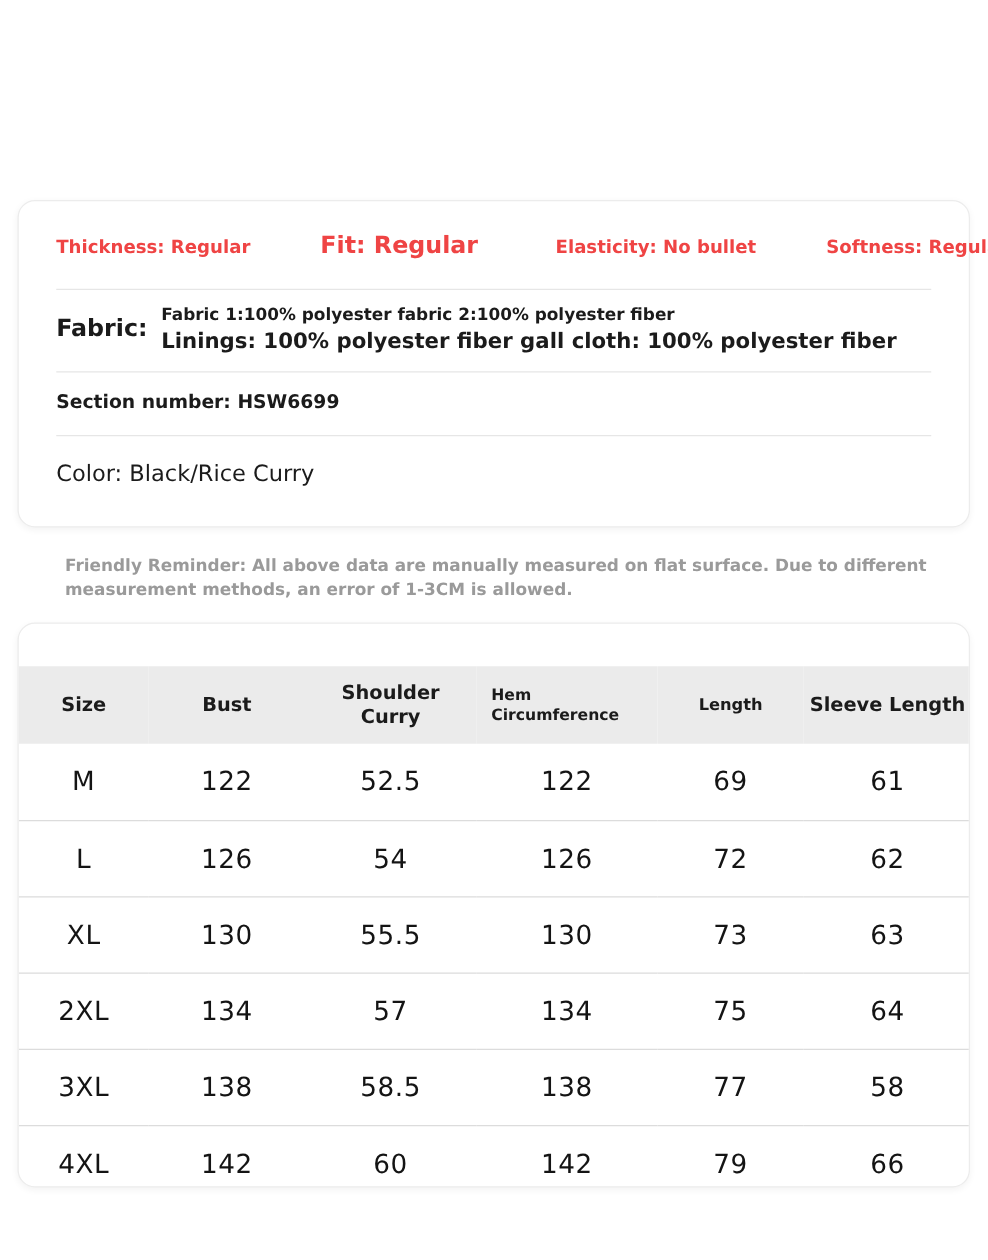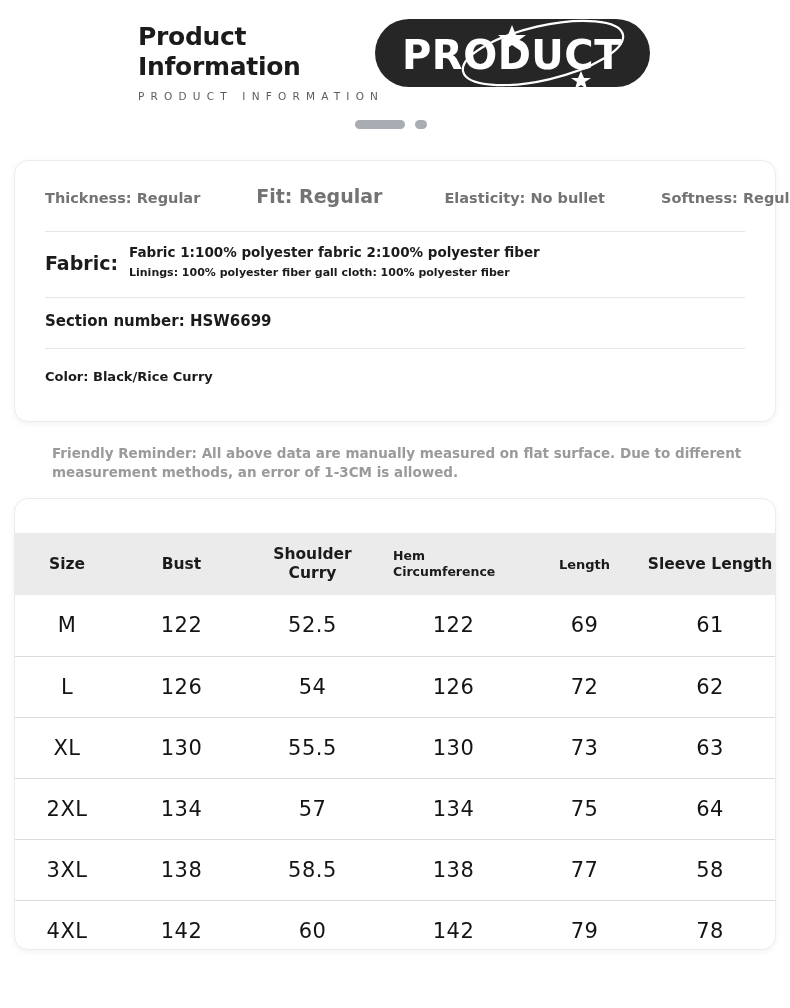--- a/index.html
+++ b/index.html
@@ -60,21 +60,21 @@
     box-shadow: 0 2px 6px rgba(0,0,0,0.05);
   }
 
   
   .spec-card { top: 160px; height: 262px; }
   .spec-top {
     display: flex; align-items: baseline;
     padding: 24px 30px 0 30px;
   }
   .spec-top .item {
-    font-weight: bold; color: #737373; white-space: nowrap;
+    font-weight: bold; color: #ef4444; white-space: nowrap;
   }
   .spec-top .it-thickness { font-size: 14.5px; }
   .spec-top .it-fit { font-size: 19px; margin-left: 56px; }
   .spec-top .it-elasticity { font-size: 14.5px; margin-left: 62px; }
   .spec-top .it-softness { font-size: 14.5px; margin-left: 56px; }
 
   .divider { height: 1px; background: #e6e6e6; margin: 0 30px; }
   .d1 { margin-top: 24px; }
   .d2 { margin-top: 14px; }
   .d3 { margin-top: 18px; }
@@ -82,30 +82,30 @@
   .fabric-row {
     display: flex; align-items: center;
     padding: 10px 30px 0 30px;
   }
   .fabric-label {
     font-size: 19px; font-weight: bold; color: #1b1b1b;
     width: 84px; flex: none;
   }
   .fabric-lines { flex: 1; }
   .fab-l1 { font-size: 13.5px; font-weight: bold; color: #1b1b1b; line-height: 21px; }
-  .fab-l2 { font-size: 11px; font-weight: bold; color: #1b1b1b; line-height: 20px; }
+  .fab-l2 { font-size: 17px; font-weight: bold; color: #1b1b1b; line-height: 20px; }
   .fab-l3 { font-size: 9.5px; font-weight: bold; color: #1b1b1b; line-height: 20px; }
 
   .section-row {
     padding: 14px 30px 0 30px;
     font-size: 15px; font-weight: bold; color: #1b1b1b;
   }
   .color-row {
     padding: 20px 30px 0 30px;
-    font-size: 13px; font-weight: bold; color: #1b1b1b;
+    font-size: 18px; font-weight: normal; color: #1b1b1b;
   }
 
   
   .reminder {
     position: absolute; left: 52px; top: 444px; width: 700px;
     font-size: 13.5px; font-weight: bold; line-height: 19px;
     color: #9a9a9a;
   }
 
   
@@ -131,41 +131,20 @@
   }
   .tbl tbody tr + tr td { border-top: 1px solid #dcdcdc; }
   .tbl tbody tr td { position: relative; }
   .tbl tbody tr td:first-child { padding-left: 0; }
 </style>
 </head>
 <body>
 
 <div class="page">
 
-  <div class="header">
-    <div class="title-block">
-      <div class="title-line">Product</div>
-      <div class="title-line">Information</div>
-      <div class="subtitle">PRODUCT INFORMATION</div>
-    </div>
-
-    <div class="logo-badge">
-      <svg width="275" height="68" viewBox="0 0 275 68">
-        <ellipse cx="168" cy="34" rx="82" ry="27" fill="none" stroke="#ffffff" stroke-width="2.2" transform="rotate(-13 168 34)"></ellipse>
-        <text x="137" y="50" font-family="'DejaVu Sans', sans-serif" font-size="40" font-weight="bold" fill="#ffffff" text-anchor="middle" letter-spacing="0.5">PRODUCT</text>
-        <polygon points="137,6 141,16 151,16 143,22 146,32 137,26 128,32 131,22 123,16 133,16" fill="#ffffff"></polygon>
-        <polygon points="206,52 209,59 216,59 210,63 212,70 206,66 200,70 202,63 196,59 203,59" fill="#ffffff"></polygon>
-      </svg>
-    </div>
-
-    <div class="dots">
-      <div class="dot-pill"></div>
-      <div class="dot-small"></div>
-    </div>
-  </div>
 
   <div class="card spec-card">
     <div class="spec-top">
       <span class="item it-thickness">Thickness: Regular</span>
       <span class="item it-fit">Fit: Regular</span>
       <span class="item it-elasticity">Elasticity: No bullet</span>
       <span class="item it-softness">Softness: Regular</span>
     </div>
 
     <div class="divider d1"></div>
@@ -241,20 +220,20 @@
           <td>138</td>
           <td>77</td>
           <td>58</td>
         </tr>
         <tr>
           <td>4XL</td>
           <td>142</td>
           <td>60</td>
           <td>142</td>
           <td>79</td>
-          <td>78</td>
+          <td>66</td>
         </tr>
       </tbody>
     </table>
     <div style="position:relative;height:1px;margin:0 44px;background:#dcdcdc;"></div>
   </div>
 
 </div>
 
 </body></html>

